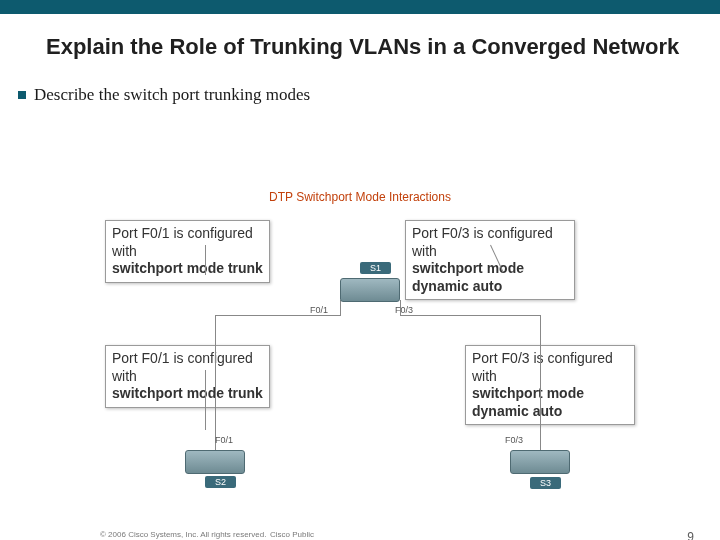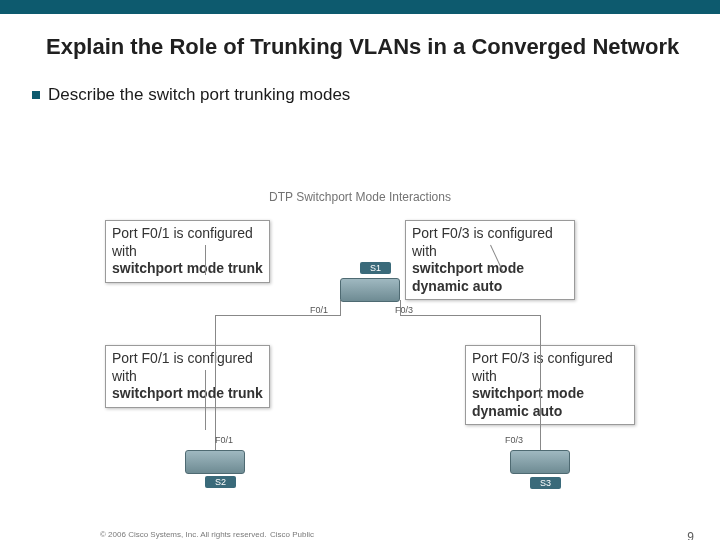--- a/index.html
+++ b/index.html
@@ -17,42 +17,43 @@
     background: #0d5a6e;
   }
   .title {
     padding: 20px 40px 4px 46px;
     font-size: 22px;
     font-weight: bold;
     color: #202020;
     line-height: 1.15;
   }
   .bullet-line {
-    padding: 22px 40px 0 32px;
+    padding: 22px 40px 0 18px;
     font-size: 17px;
     color: #1a1a1a;
+    font-family: Liberation Serif, serif;
   }
   .bullet-line .square {
     display: inline-block;
     width: 8px; height: 8px;
     background: #0d5a6e;
     margin-right: 8px;
     vertical-align: 1px;
   }
   .diagram {
     position: absolute;
     left: 85px;
     top: 190px;
     width: 550px;
     height: 300px;
   }
   .dia-title {
     text-align: center;
     font-size: 12px;
-    color: #737373;
+    color: #c2410c;
     margin-bottom: 10px;
   }
   .config-box {
     position: absolute;
     background: #fff;
     border: 1px solid #9a9a9a;
     box-shadow: 1px 1px 3px rgba(0,0,0,0.25);
     padding: 4px 6px;
     font-size: 14px;
     line-height: 1.25;

